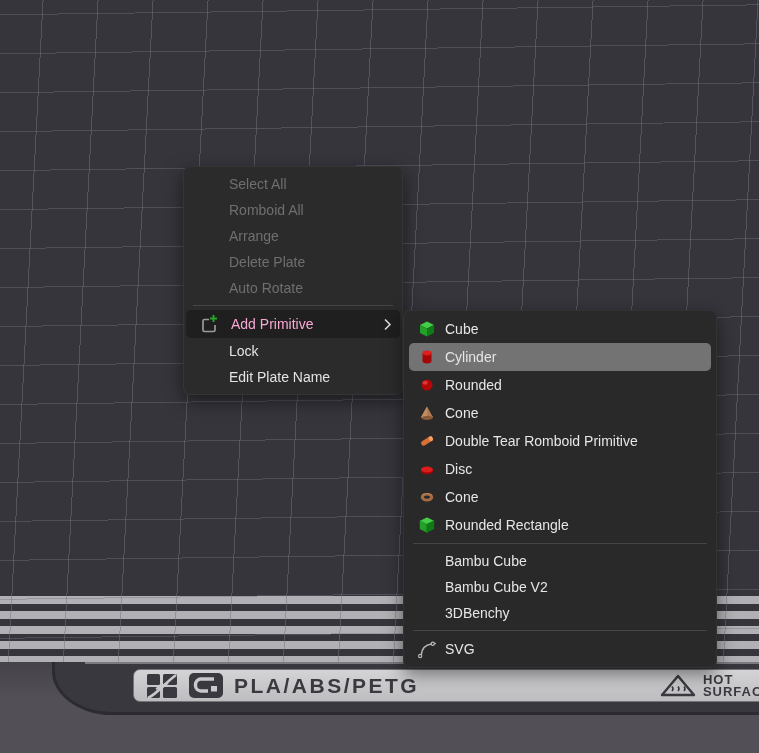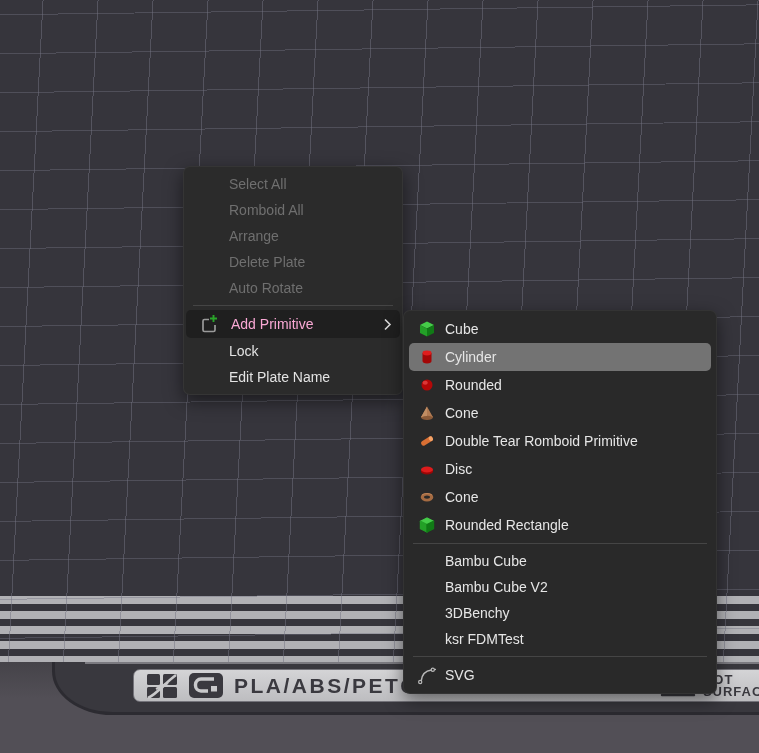--- a/index.html
+++ b/index.html
@@ -273,24 +273,20 @@
       <span class="txt">Bambu Cube</span>
   </div>
   <div class="smi short">
     <span class="icon-cell"></span>
       <span class="txt">Bambu Cube V2</span>
   </div>
   <div class="smi short">
     <span class="icon-cell"></span>
       <span class="txt">3DBenchy</span>
   </div>
-  <div class="smi short">
-    <span class="icon-cell"></span>
-      <span class="txt">ksr FDMTest</span>
-  </div>
 
   <div class="sep"></div>
 
   <div class="smi">
     <span class="icon-cell">
       <svg width="20" height="20" viewBox="0 0 20 20">
         <path d="M4.2,16 C 4.8,9.5 8.5,5.8 14.5,5" stroke="#b8b8b8" stroke-width="1.5" fill="none"></path>
         <circle cx="3.2" cy="17" r="1.6" stroke="#b8b8b8" stroke-width="1.2" fill="none"></circle>
         <circle cx="15.8" cy="4.8" r="1.6" stroke="#b8b8b8" stroke-width="1.2" fill="none"></circle>
         <path d="M17.2,4.6 L19,4.3" stroke="#b8b8b8" stroke-width="1.2" fill="none"></path>

